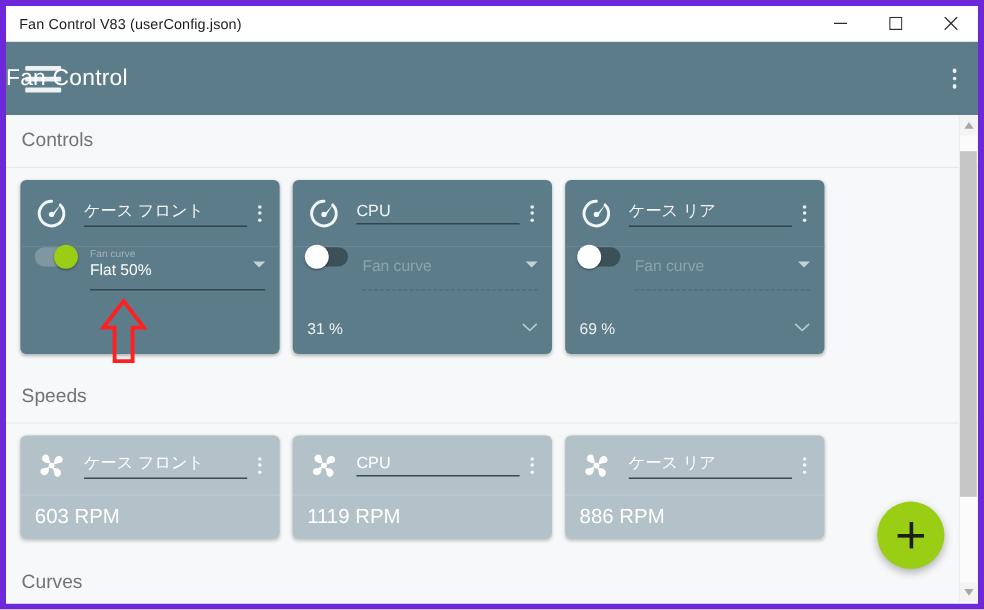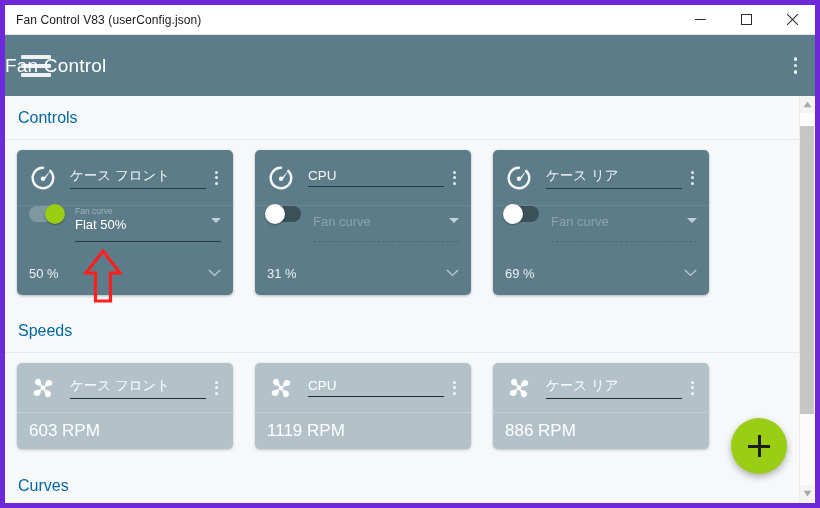--- a/index.html
+++ b/index.html
@@ -63,26 +63,26 @@
 
   
   .content {
     position: absolute; top: 91px; left: 0; right: 0; bottom: 0;
     background: #f7f8f9;
     overflow: hidden;
   }
   .section-head {
     height: 44px; display: flex; align-items: center;
     padding-left: 13px;
-    font-size: 16px; color: #0369a1;
+    font-size: 16px; color: #737373;
     background: #f7f8f9;
     border-bottom: 1px solid #e7e9ea;
   }
   .cards-row {
-    display: flex; gap: 22px;
+    display: flex; gap: 11px;
     padding: 10px 12px 0 12px;
   }
 
   
   .ctrl-card {
     width: 216px; height: 145px;
     background: #5d7c89;
     border-radius: 5px;
     box-shadow: 0 1px 3px rgba(0,0,0,0.28);
     position: relative;
@@ -285,26 +285,20 @@
         <div class="curve-row">
           <div class="toggle on">
               <span class="knob"></span>
             </div>
           <div class="curve-field">
             <div class="curve-label">Fan curve</div>
             <div class="curve-value">Flat 50%</div>
             <div class="curve-underline solid"></div>
             <div class="caret"></div>
           </div>
-        </div>
-        <div class="pct-row">
-          <div class="pct-value">50 %</div>
-          <svg class="chev" viewBox="0 0 14 9">
-            <path d="M1 1.5 L7 7.2 L13 1.5" fill="none" stroke="#bcccd3" stroke-width="1.5" stroke-linecap="round"></path>
-          </svg>
         </div>
       </div>
 
       <div class="ctrl-card">
         <div class="card-top">
           <svg class="gauge-icon" viewBox="0 0 24 24">
             <path d="M12 3.2a8.8 8.8 0 1 0 6.2 2.6" fill="none" stroke="#f2f6f7" stroke-width="2.1" stroke-linecap="round"></path>
             <path d="M12 12.6 L18.6 5.4 L13.4 13.4 Z" fill="#f2f6f7"></path>
             <circle cx="12" cy="12.6" r="1.9" fill="#f2f6f7"></circle>
           </svg>

